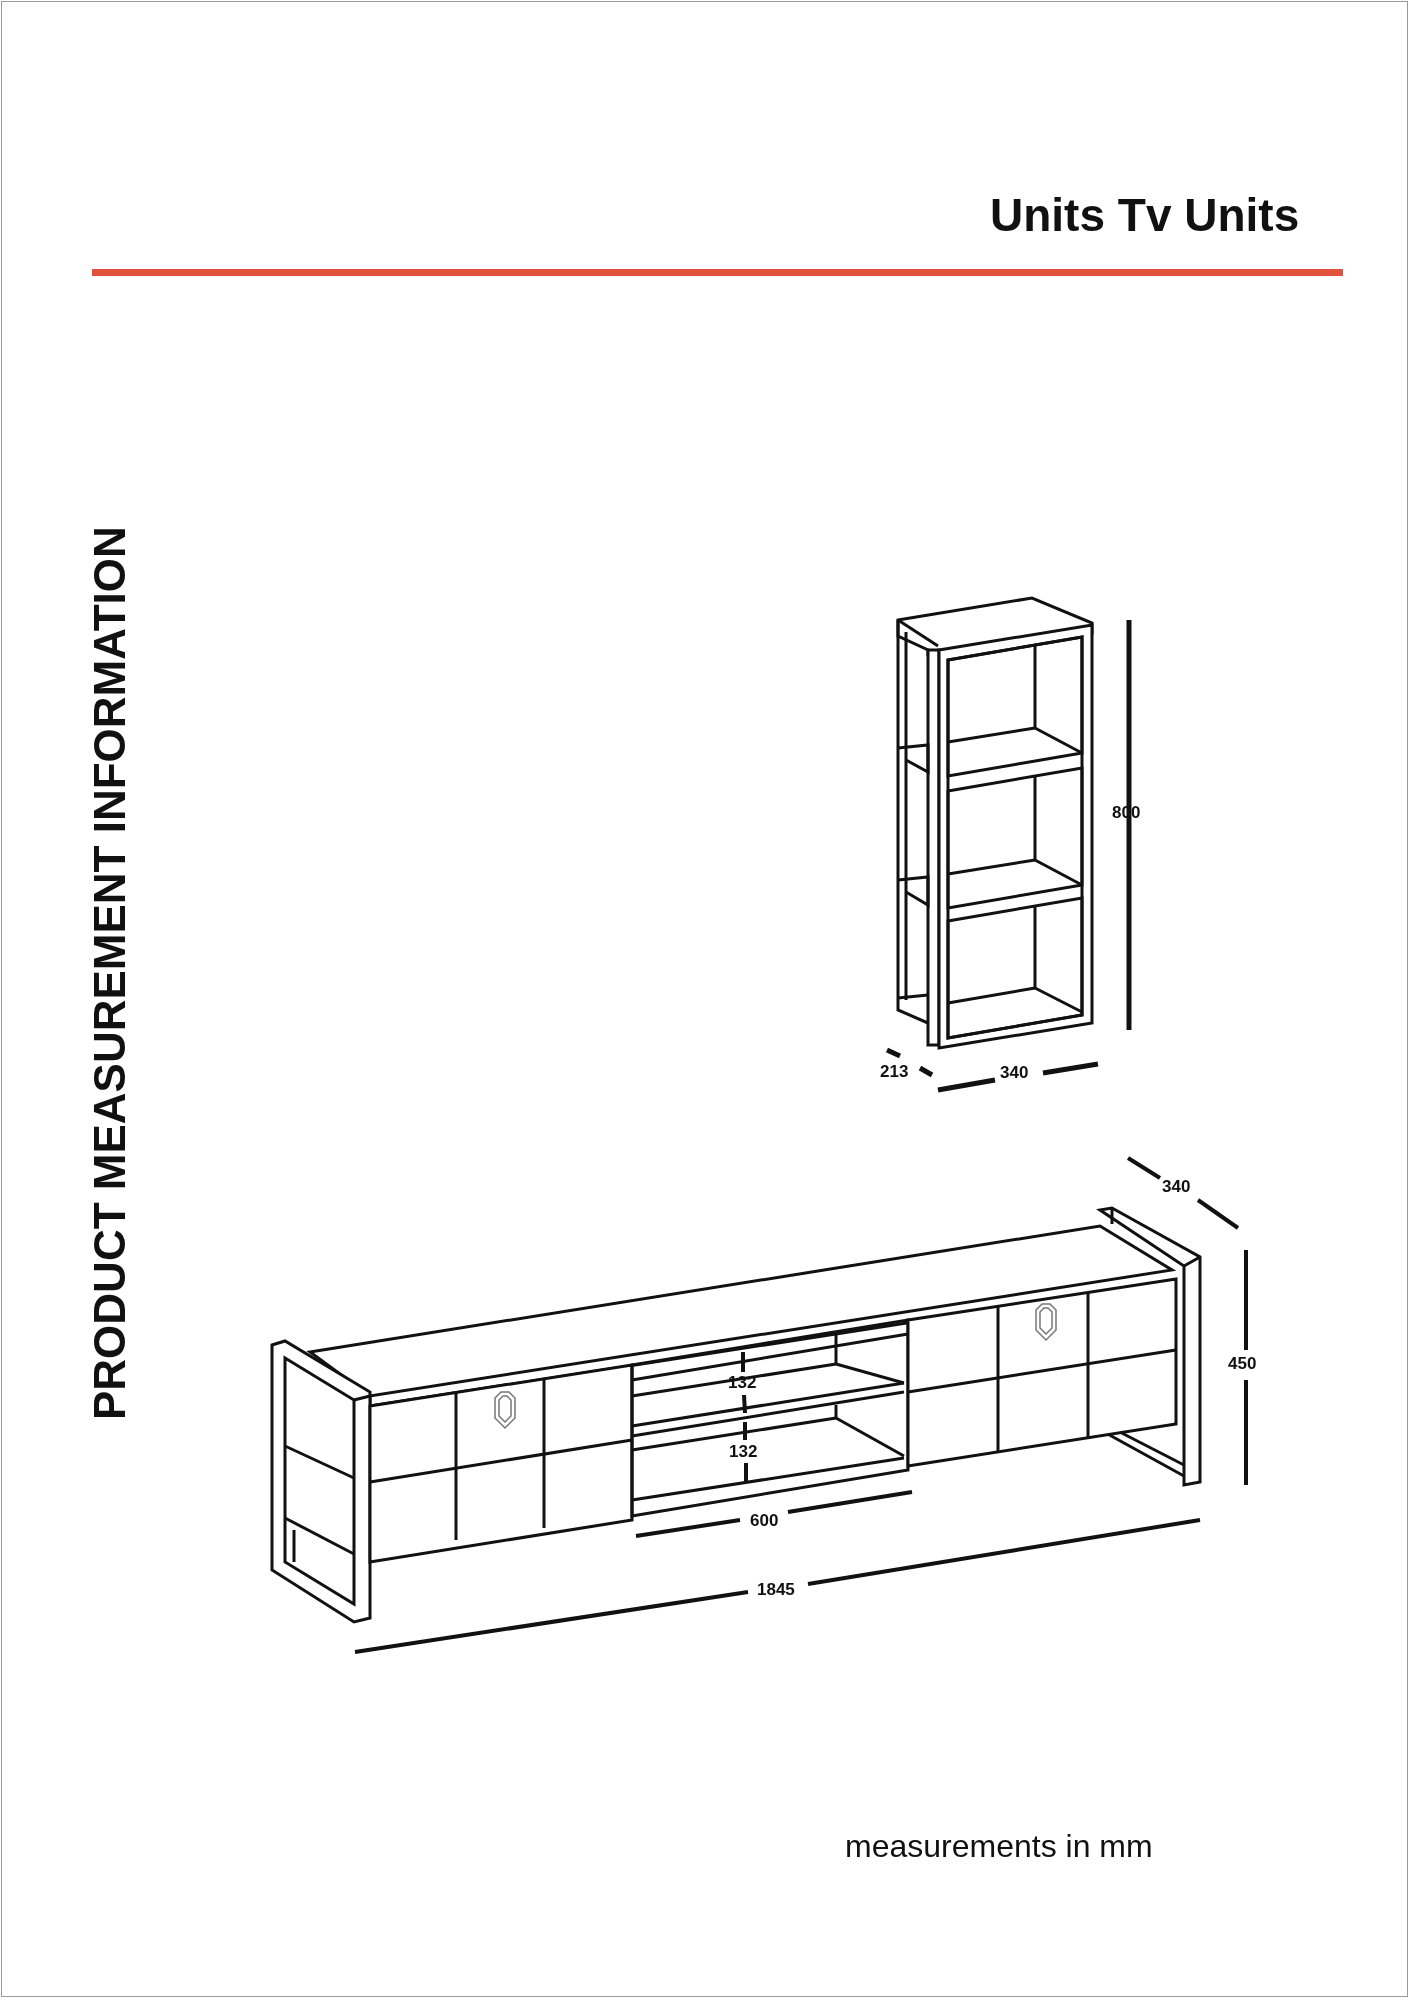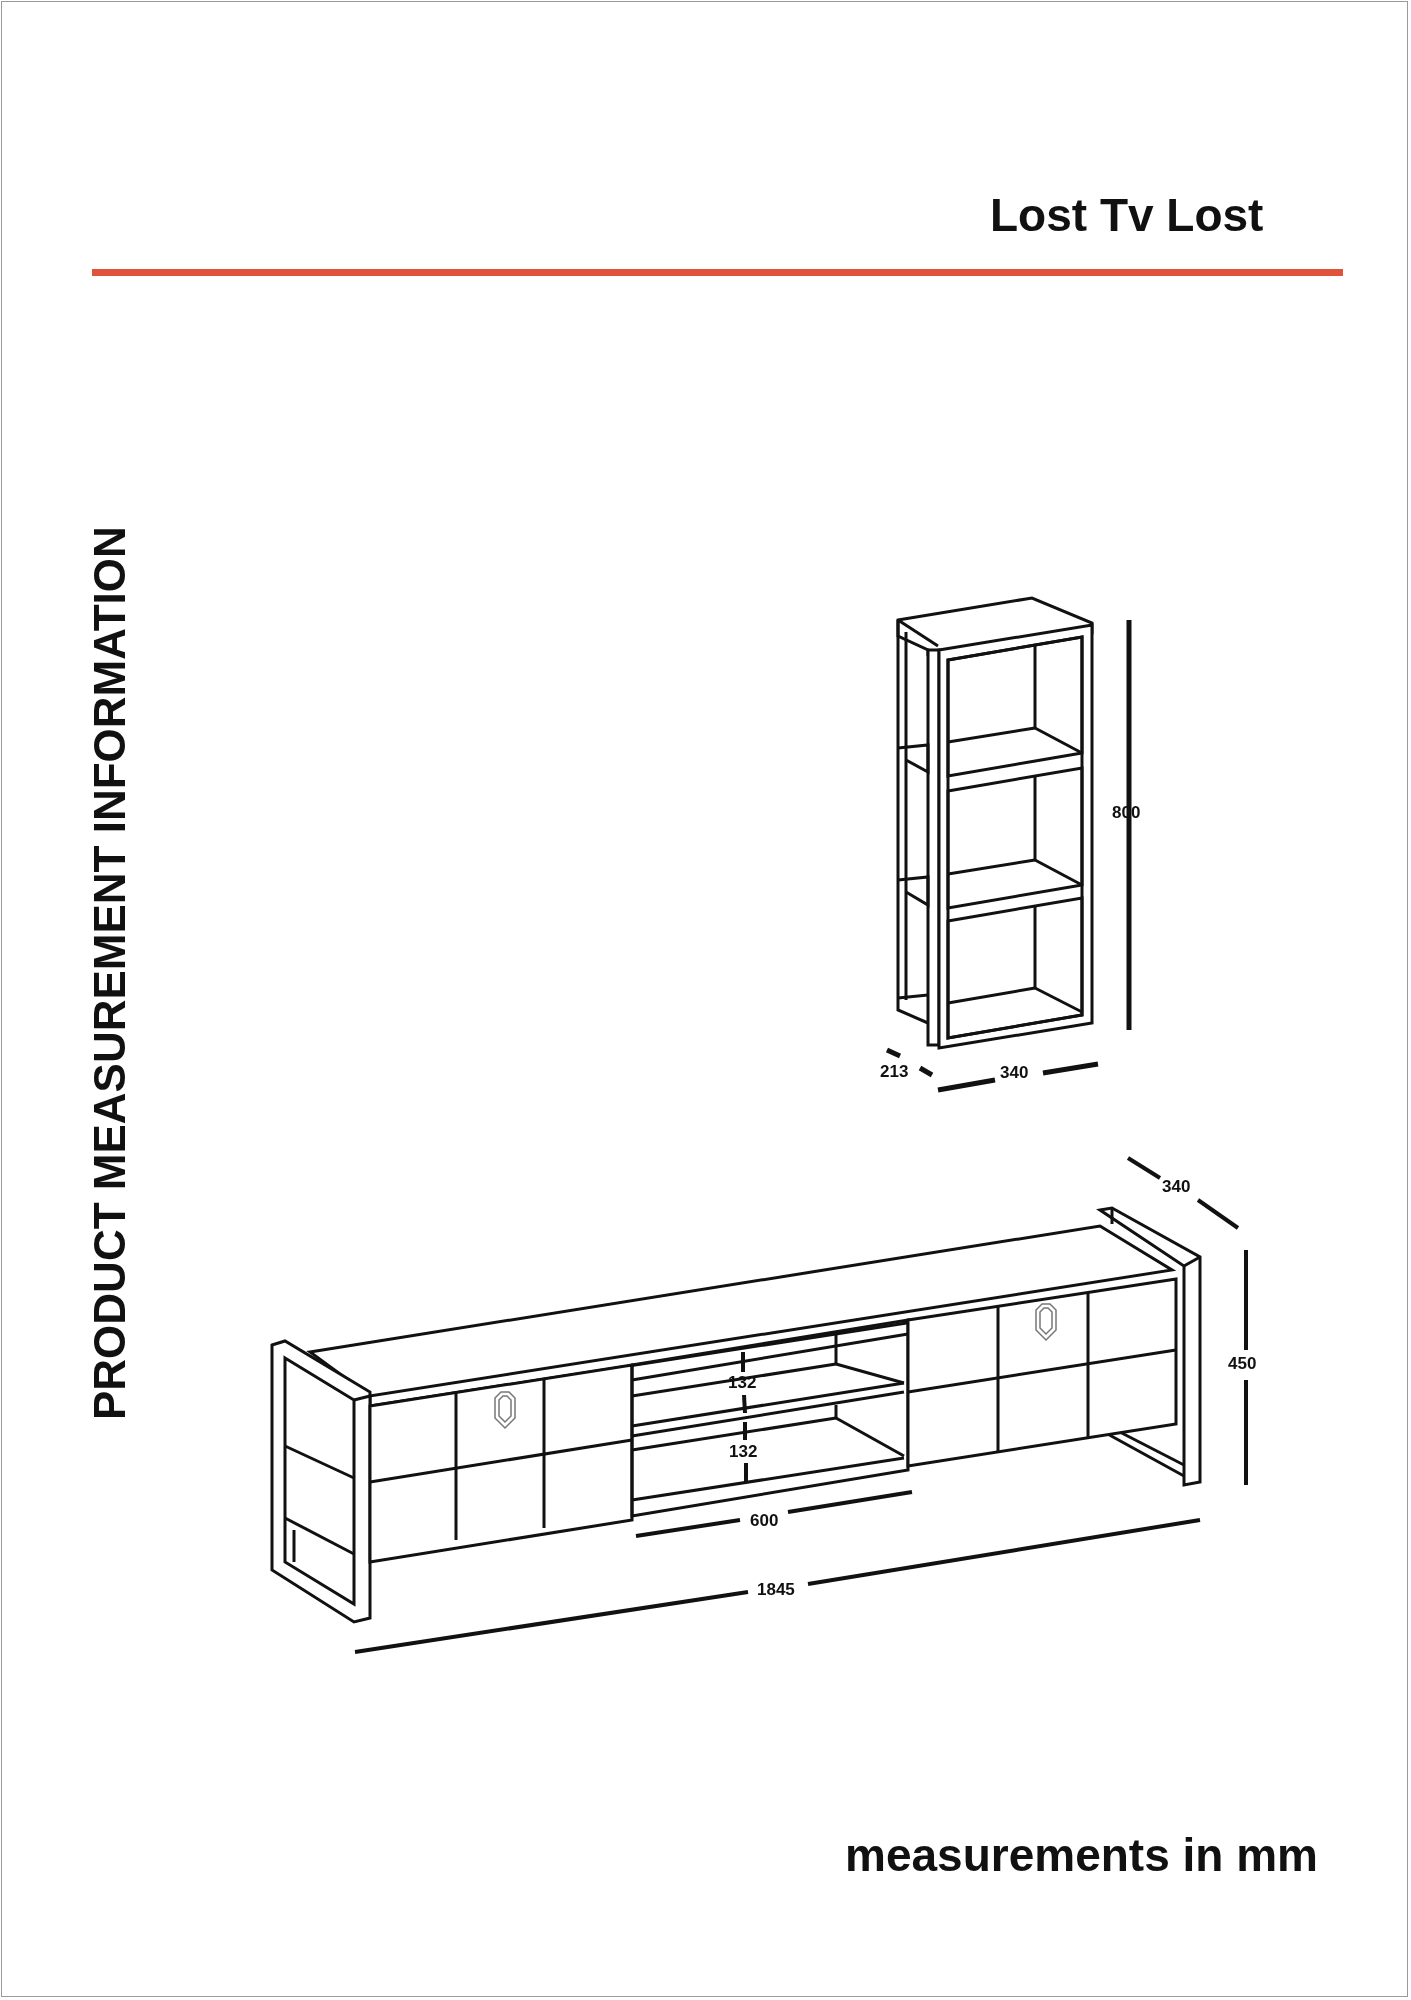--- a/index.html
+++ b/index.html
@@ -6,31 +6,31 @@
   body { width: 1411px; height: 2000px; position: relative; overflow: hidden;
          font-family: "Liberation Sans", "DejaVu Sans", sans-serif; color: #111; }
   .frame { position: absolute; left: 1px; top: 1px; width: 1407px; height: 1996px;
            border: 1px solid #9a9a9a; box-sizing: border-box; }
   .title { position: absolute; left: 990px; top: 188px; font-size: 46px; font-weight: bold;
            letter-spacing: 0px; white-space: nowrap; }
   .rule { position: absolute; left: 92px; top: 269px; width: 1251px; height: 7px; }
   .side-title { position: absolute; left: 85px; top: 1420px; transform-origin: 0 0;
                 transform: rotate(-90deg); font-size: 44px; font-weight: bold; white-space: nowrap;
                 letter-spacing: 0px; }
-  .caption { position: absolute; left: 845px; top: 1828px; font-size: 46px; font-weight: bold;
+  .caption { position: absolute; left: 845px; top: 1828px; font-size: 32px; font-weight: normal;
              white-space: nowrap; text-align: center; }
   svg.drawing { position: absolute; left: 0; top: 0; }
   .dim { font-family: "Liberation Sans", "DejaVu Sans", sans-serif; font-size: 17px; font-weight: bold; fill: #111; }
 </style>
 </head>
 <body>
 
 <div class="frame"></div>
 
-<div class="title">Lost Tv Lost</div>
+<div class="title">Units Tv Units</div>
 <div class="rule" style="background:#e0533a;"></div>
 
 <div class="side-title">PRODUCT MEASUREMENT INFORMATION</div>
 
 <svg class="drawing" width="1411" height="2000" viewBox="0 0 1411 2000">
   <g fill="none" stroke="#111" stroke-width="3" stroke-linejoin="miter">
 
     <polygon points="898,620 1032,598 1092,623 1092,633 1082,635 938,660 928,655 928,650 898,636" fill="#fff"></polygon>
     <line x1="898" y1="620" x2="938" y2="646"></line>
 

